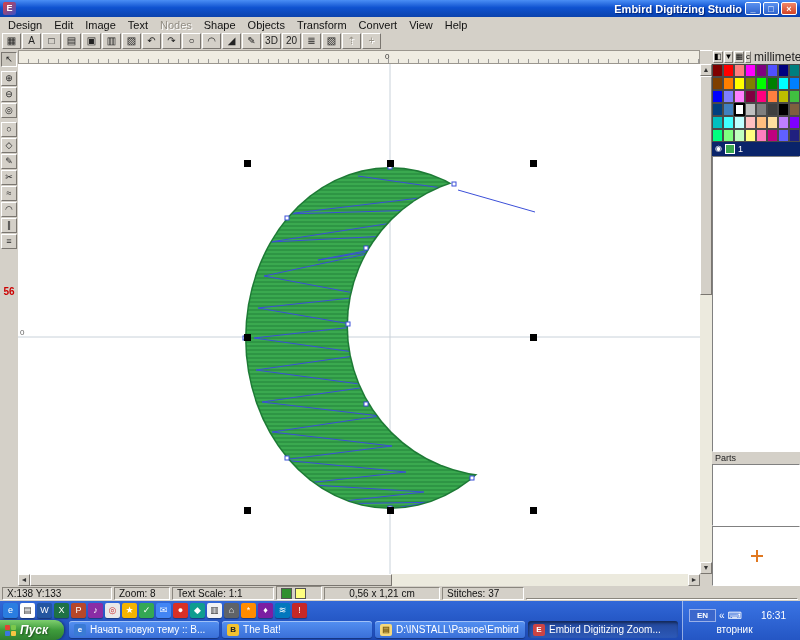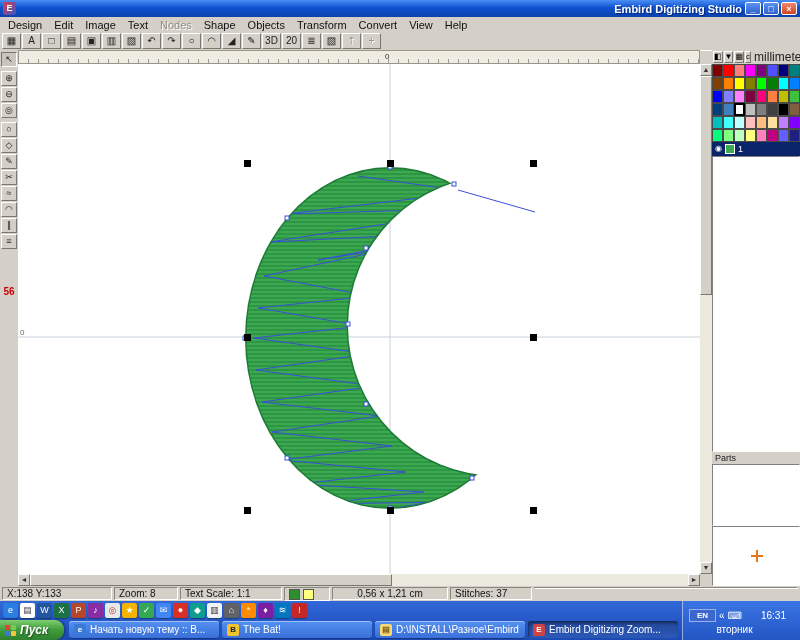--- a/index.html
+++ b/index.html
@@ -79,21 +79,21 @@
   .eye{font-size:8px;line-height:14px;}
   .chip{width:8px;height:8px;border:1px solid #fff;}
   .object-list{flex:1;background:#fff;border:1px solid;border-color:#808080 #fff #fff #808080;}
   .parts-bar{flex:0 0 12px;font-size:9px;line-height:12px;padding:0 3px;color:#222;}
   .parts-area{flex:0 0 60px;background:#fff;border:1px solid;border-color:#808080 #fff #fff #808080;}
   .preview-panel{flex:0 0 58px;background:#fff;border:1px solid;border-color:#808080 #fff #fff #808080;position:relative;}
   .cross-h{position:absolute;left:38px;top:28px;width:12px;height:2px;background:#e07820;}
   .cross-v{position:absolute;left:43px;top:23px;width:2px;height:12px;background:#e07820;}
 
   
-  .statusbar{position:absolute;left:0;right:0;bottom:39px;height:15px;display:flex;gap:2px;align-items:flex-start;
+  .statusbar{position:absolute;left:0;right:0;bottom:39px;height:15px;display:flex;gap:2px;align-items:flex-end;
     padding:1px 2px;background:#d4d0c8;box-sizing:border-box;font-size:10px;}
   .st-cell{border:1px solid;border-color:#8a867e #fff #fff #8a867e;padding:0 4px;line-height:11px;
     white-space:nowrap;overflow:hidden;box-sizing:border-box;}
   .st-swatch{display:inline-block;width:9px;height:9px;border:1px solid #555;vertical-align:middle;margin-right:3px;}
 
   
   .taskbar{position:absolute;left:0;right:0;bottom:0;height:39px;display:flex;color:#fff;
     background:linear-gradient(#3168d8,#2456c4 55%,#1d4ab4);}
   .tb-left{flex:1;display:flex;flex-direction:column;min-width:0;}
   .ql-row{height:19px;display:flex;align-items:center;gap:2px;padding-left:3px;}
@@ -435,21 +435,21 @@
     <div class="parts-bar">Parts</div>
     <div class="parts-area"></div>
     <div class="preview-panel">
       <span class="cross-h"></span>
       <span class="cross-v"></span>
     </div>
   </div>
 
   <div class="statusbar">
     <div class="st-cell" style="width:110px">X:138 Y:133</div>
-    <div class="st-cell" style="width:64px">Zoom: 8</div>
+    <div class="st-cell" style="width:56px">Zoom: 8</div>
     <div class="st-cell" style="width:102px">Text Scale: 1:1</div>
     <div class="st-cell" style="width:46px">
       <span class="st-swatch" style="background: rgb(47, 143, 47);"></span><span class="st-swatch" style="background: rgb(255, 255, 128);"></span>
     </div>
     <div class="st-cell" style="width:116px;text-align:center">0,56 x 1,21 cm</div>
     <div class="st-cell" style="width:82px">Stitches: 37</div>
     <div class="st-cell" style="flex:1"></div>
   </div>
 
   <div class="taskbar">

